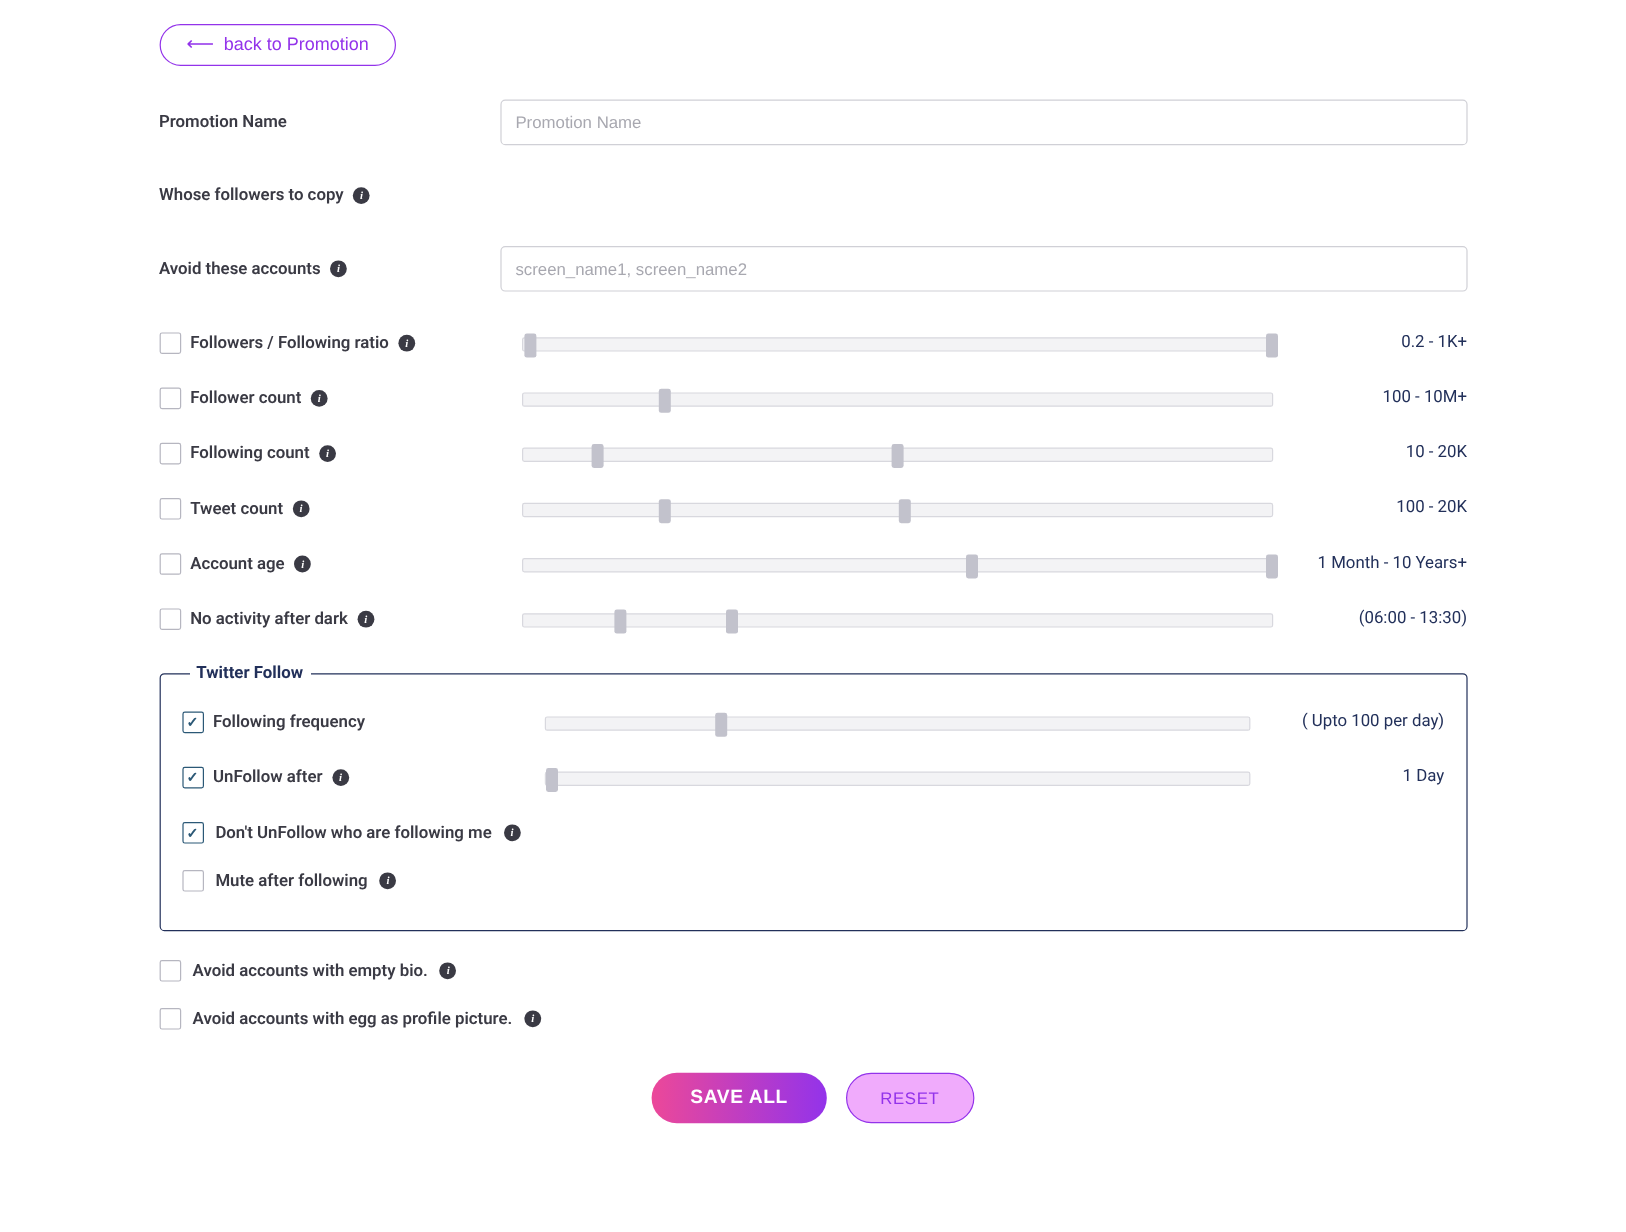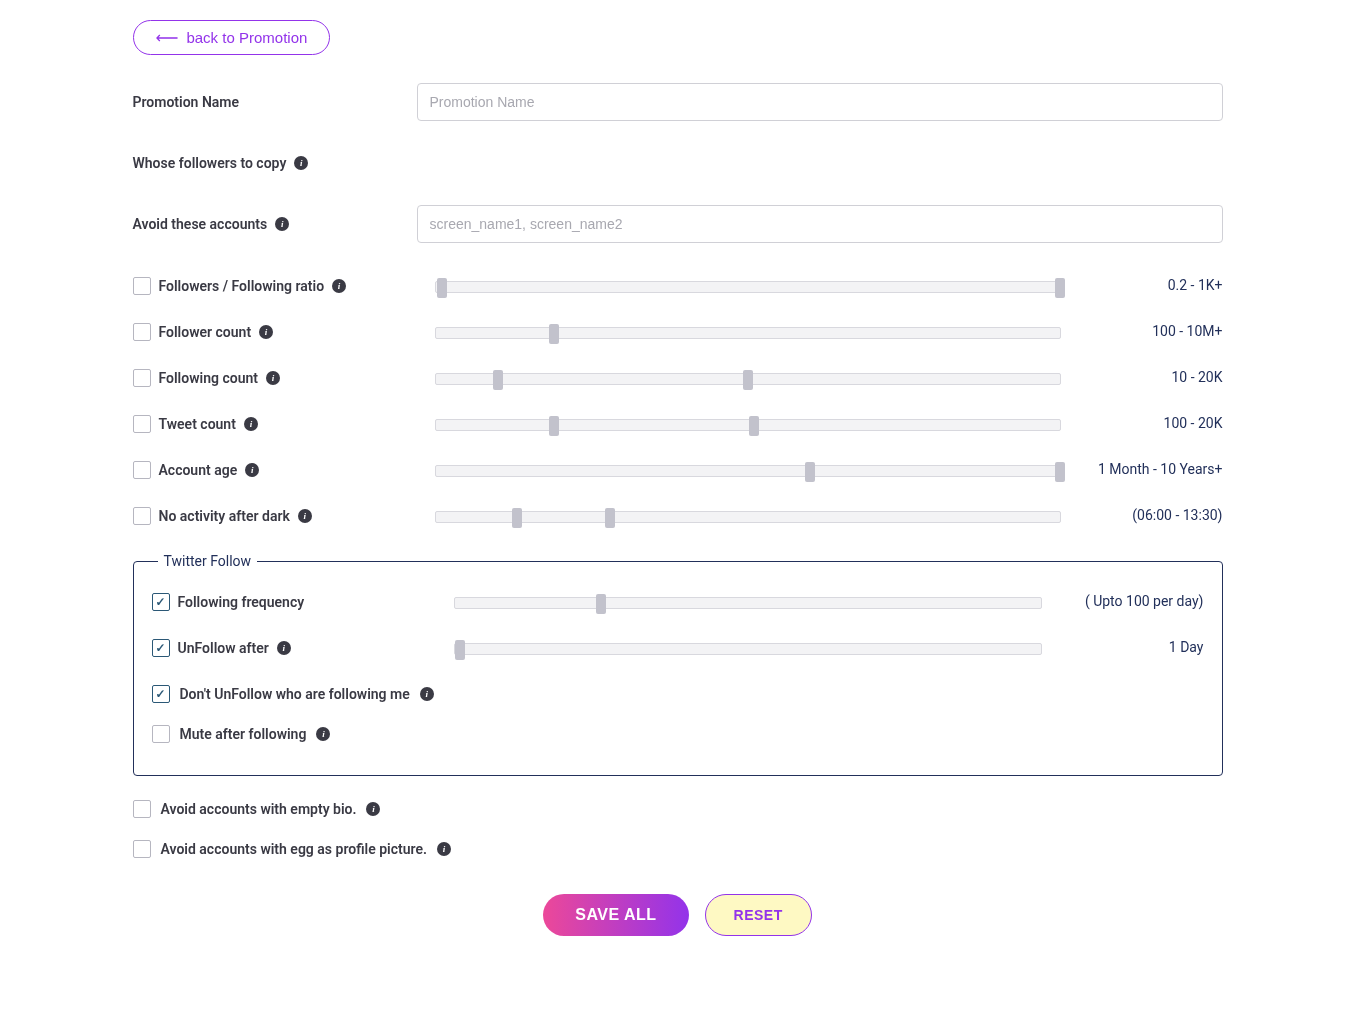--- a/index.html
+++ b/index.html
@@ -131,21 +131,21 @@
     font-size: 14px;
     padding-left: 10px;
   }
   fieldset.follow-box {
     border: 1.5px solid #22305a;
     border-radius: 4px;
     margin: 24px 0;
     padding: 24px 18px 10px 18px;
   }
   fieldset.follow-box legend {
-    font-weight: 400;
+    font-weight: 700;
     color: #22305a;
     font-size: 14px;
     padding: 0 6px;
     margin-left: 6px;
   }
   .footer-row {
     display: flex;
     align-items: center;
     gap: 10px;
     margin-bottom: 22px;
@@ -162,27 +162,27 @@
     color: #fff;
     border: none;
     border-radius: 999px;
     padding: 12px 32px;
     font-size: 16px;
     font-weight: 700;
     letter-spacing: 0.5px;
     cursor: pointer;
   }
   .btn-reset {
-    background: #fef9c3;
+    background: #f0abfc;
     color: #9333ea;
     border: 1.5px solid #9333ea;
     border-radius: 999px;
     padding: 12px 28px;
     font-size: 14px;
-    font-weight: 700;
+    font-weight: 400;
     letter-spacing: 0.5px;
     cursor: pointer;
     text-align: center;
   }
 </style>
 </head>
 <body>
 
 <div class="container">
 

